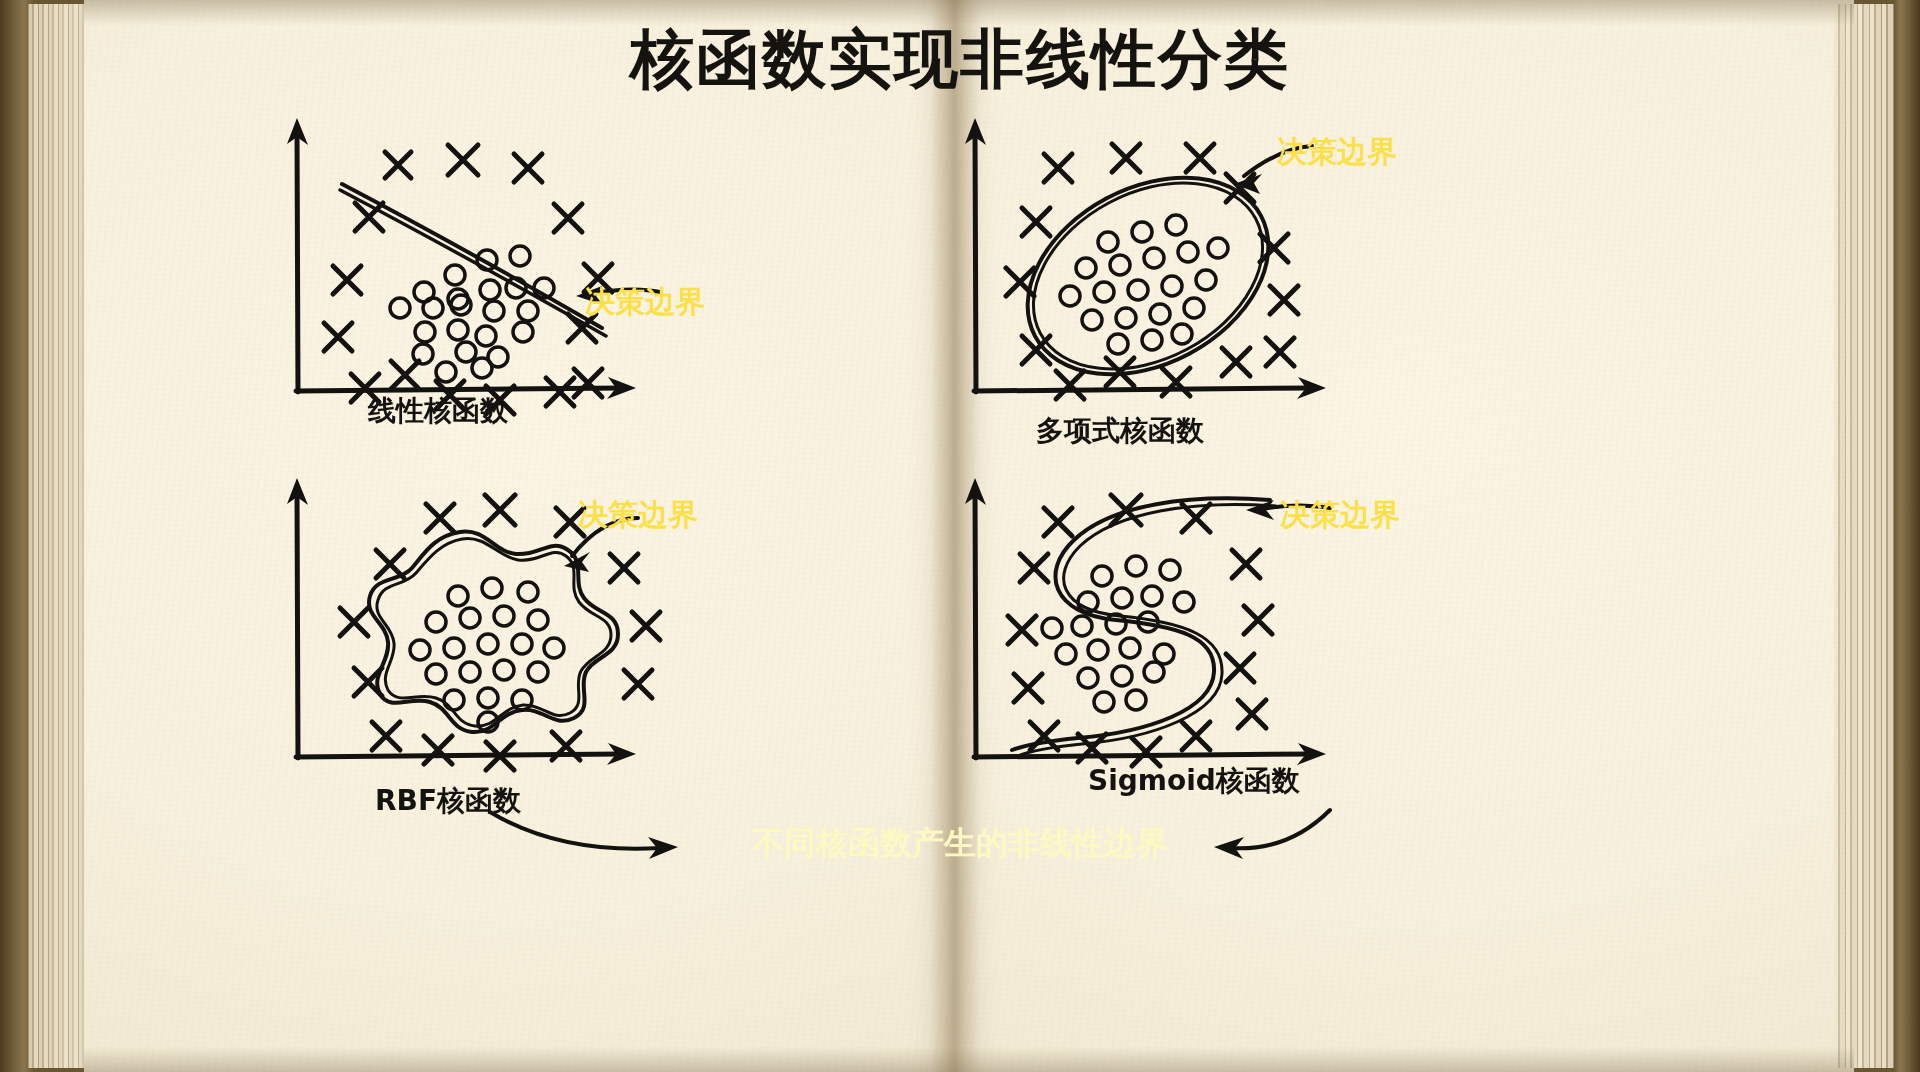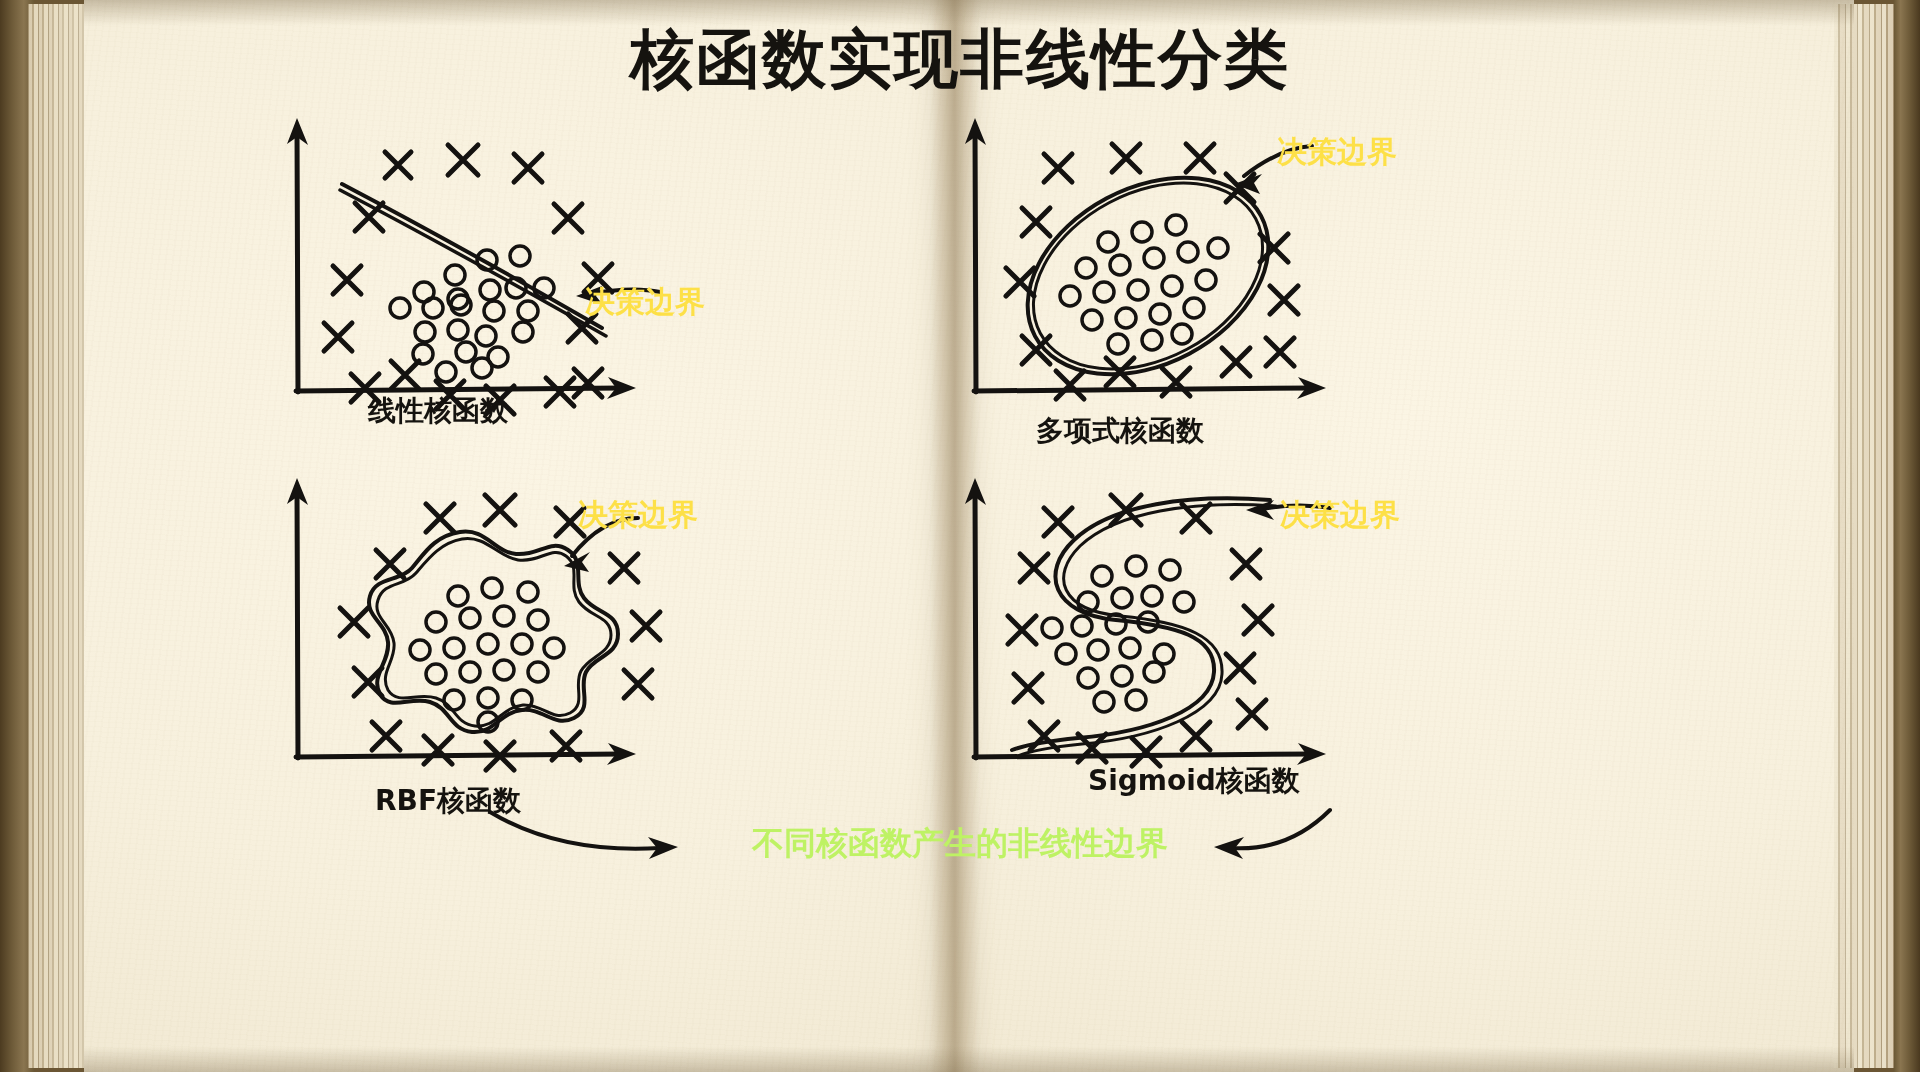--- a/index.html
+++ b/index.html
@@ -142,21 +142,21 @@
   #dbl-rbf     { left: 578px;  top: 495px; }
   #dbl-sigmoid { left: 1280px; top: 495px; }
 
   .footer-note {
     position: absolute;
     left: 0; top: 822px;
     width: 1920px;
     text-align: center;
     font-size: 32px;
     font-weight: 600;
-    color: #bef264;
+    color: #fef9c3;
     white-space: nowrap;
   }
   #footer-arrows { position:absolute; left:0; top:790px; width:1920px; height:90px; }
   #footer-arrows svg { display:block; }
 
   .ink { stroke: #141210; fill: none; stroke-linecap: round; stroke-linejoin: round; }
   .ink-fill { fill: #141210; stroke: none; }
 </style>
 </head>
 <body>

